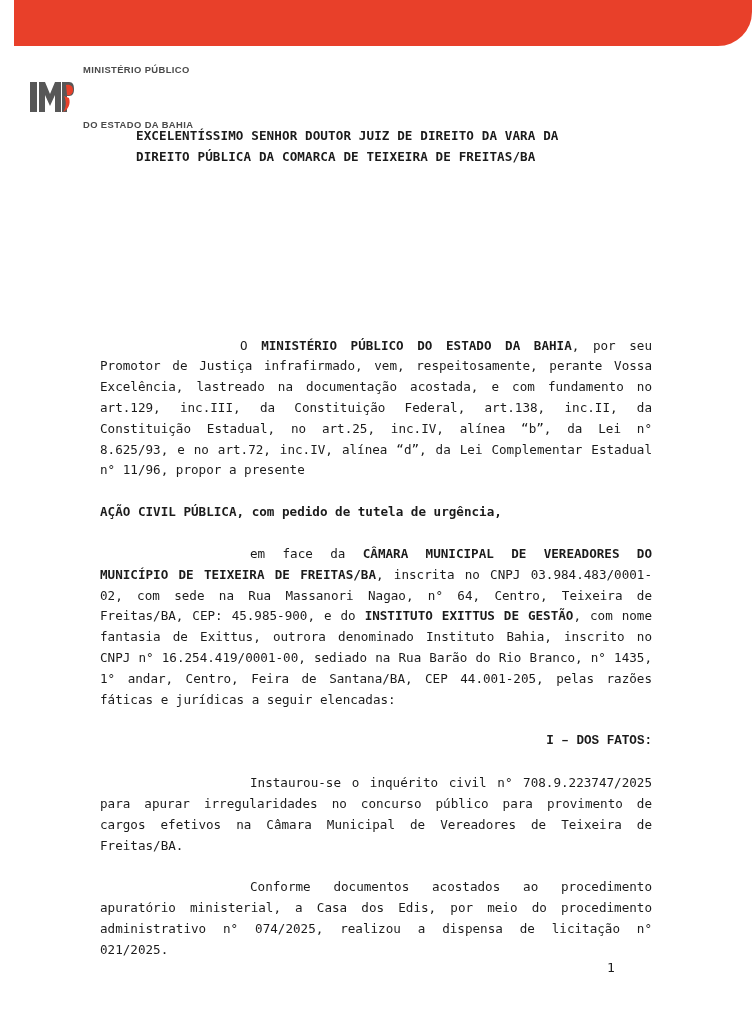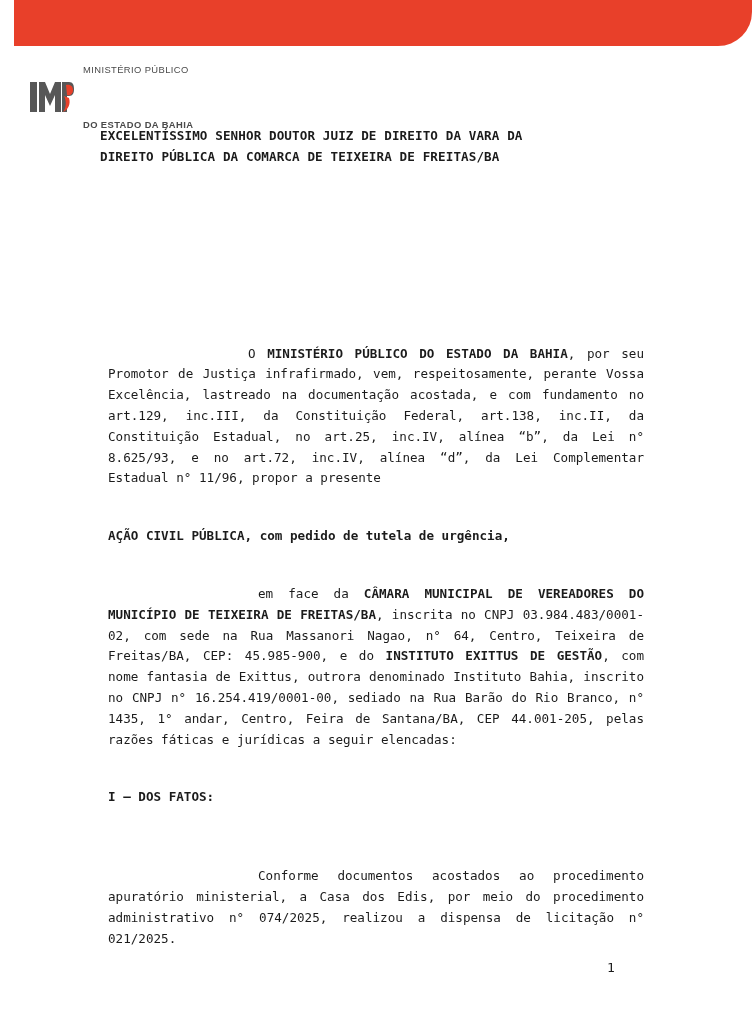--- a/index.html
+++ b/index.html
@@ -49,21 +49,21 @@
     height: 38px;
     position: relative;
   }
   #logo-text {
     font-family: "Liberation Sans", sans-serif;
     line-height: 1.18;
     color: #4a4a4a;
   }
   #logo-text .l1 {
     font-size: 9.4px;
-    font-weight: normal;
+    font-weight: bold;
     letter-spacing: 0.4px;
     display: block;
   }
   #logo-text .l2 {
     font-size: 9.4px;
     font-weight: bold;
     letter-spacing: 0.4px;
     display: block;
     margin-top: 44px;
   }
@@ -74,29 +74,30 @@
     top: 126px;
     left: 100px;
     width: 552px;
     font-family: "DejaVu Sans Mono", monospace;
     font-size: 12.6px;
     line-height: 20.8px;
     color: #1b1b1b;
   }
   .p {
     text-align: justify;
-    margin: 8px;
+    margin: 0;
   }
   .spacer-lg { height: 168px; }
   .spacer-md { height: 21px; }
   .b { font-weight: bold; }
   .heading {
     font-weight: bold;
     text-align: justify;
     letter-spacing: 0.1px;
+    margin-left: 36px;
   }
 
   
   #page-number {
     position: absolute;
     left: 0;
     top: 960px;
     width: 752px;
     text-align: center;
     font-family: "DejaVu Sans Mono", monospace;
@@ -152,26 +153,29 @@
   </p>
 
   <div class="spacer-md"></div>
 
   <p class="p">
     <span style="display:inline-block; width:150px;"></span><span>em face da </span><span class="b">CÂMARA MUNICIPAL DE VEREADORES DO MUNICÍPIO DE TEIXEIRA DE FREITAS/BA</span><span>, inscrita no CNPJ 03.984.483/0001-02, com sede na Rua Massanori Nagao, n° 64, Centro, Teixeira de Freitas/BA, CEP: 45.985-900, e do </span><span class="b">INSTITUTO EXITTUS DE GESTÃO</span><span>, com nome fantasia de Exittus, outrora denominado Instituto Bahia, inscrito no CNPJ n° 16.254.419/0001-00, sediado na Rua Barão do Rio Branco, n° 1435, 1° andar, Centro, Feira de Santana/BA, CEP 44.001-205, pelas razões fáticas e jurídicas a seguir elencadas:</span>
   </p>
 
   <div class="spacer-md"></div>
 
-  <p class="p" style="text-align:left;">
+  <p class="p" style="text-align:right;font-family:Liberation Mono, monospace;">
     <span class="b">I – DOS FATOS:</span>
   </p>
 
   <div class="spacer-md"></div>
 
+  <p class="p">
+    <span style="display:inline-block; width:150px;"></span><span>Instaurou-se o inquérito civil n° 708.9.223747/2025 para apurar irregularidades no concurso público para provimento de cargos efetivos na Câmara Municipal de Vereadores de Teixeira de Freitas/BA.</span>
+  </p>
 
   <div class="spacer-md"></div>
 
   <p class="p">
     <span style="display:inline-block; width:150px;"></span><span>Conforme documentos acostados ao procedimento apuratório ministerial, a Casa dos Edis, por meio do procedimento administrativo n° 074/2025, realizou a dispensa de licitação n° 021/2025.</span>
   </p>
 
 </div>
 
 <div id="page-number">

